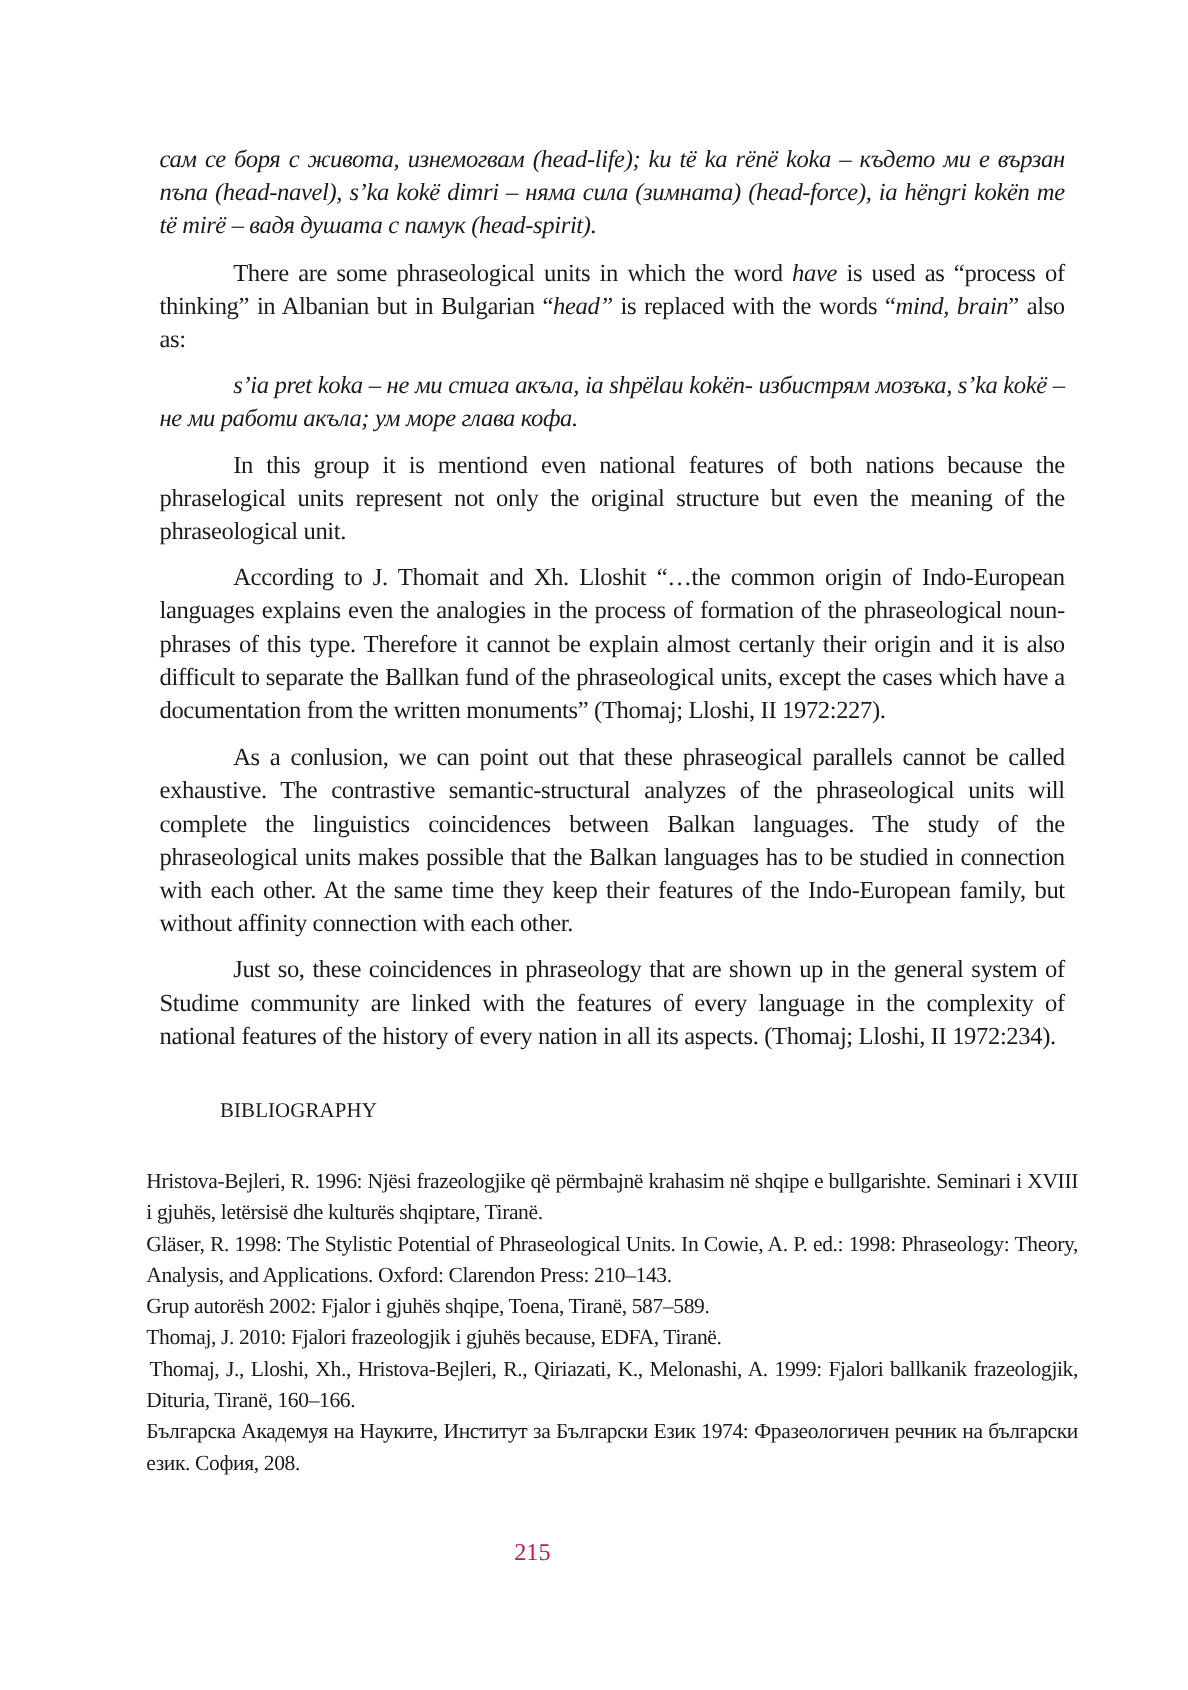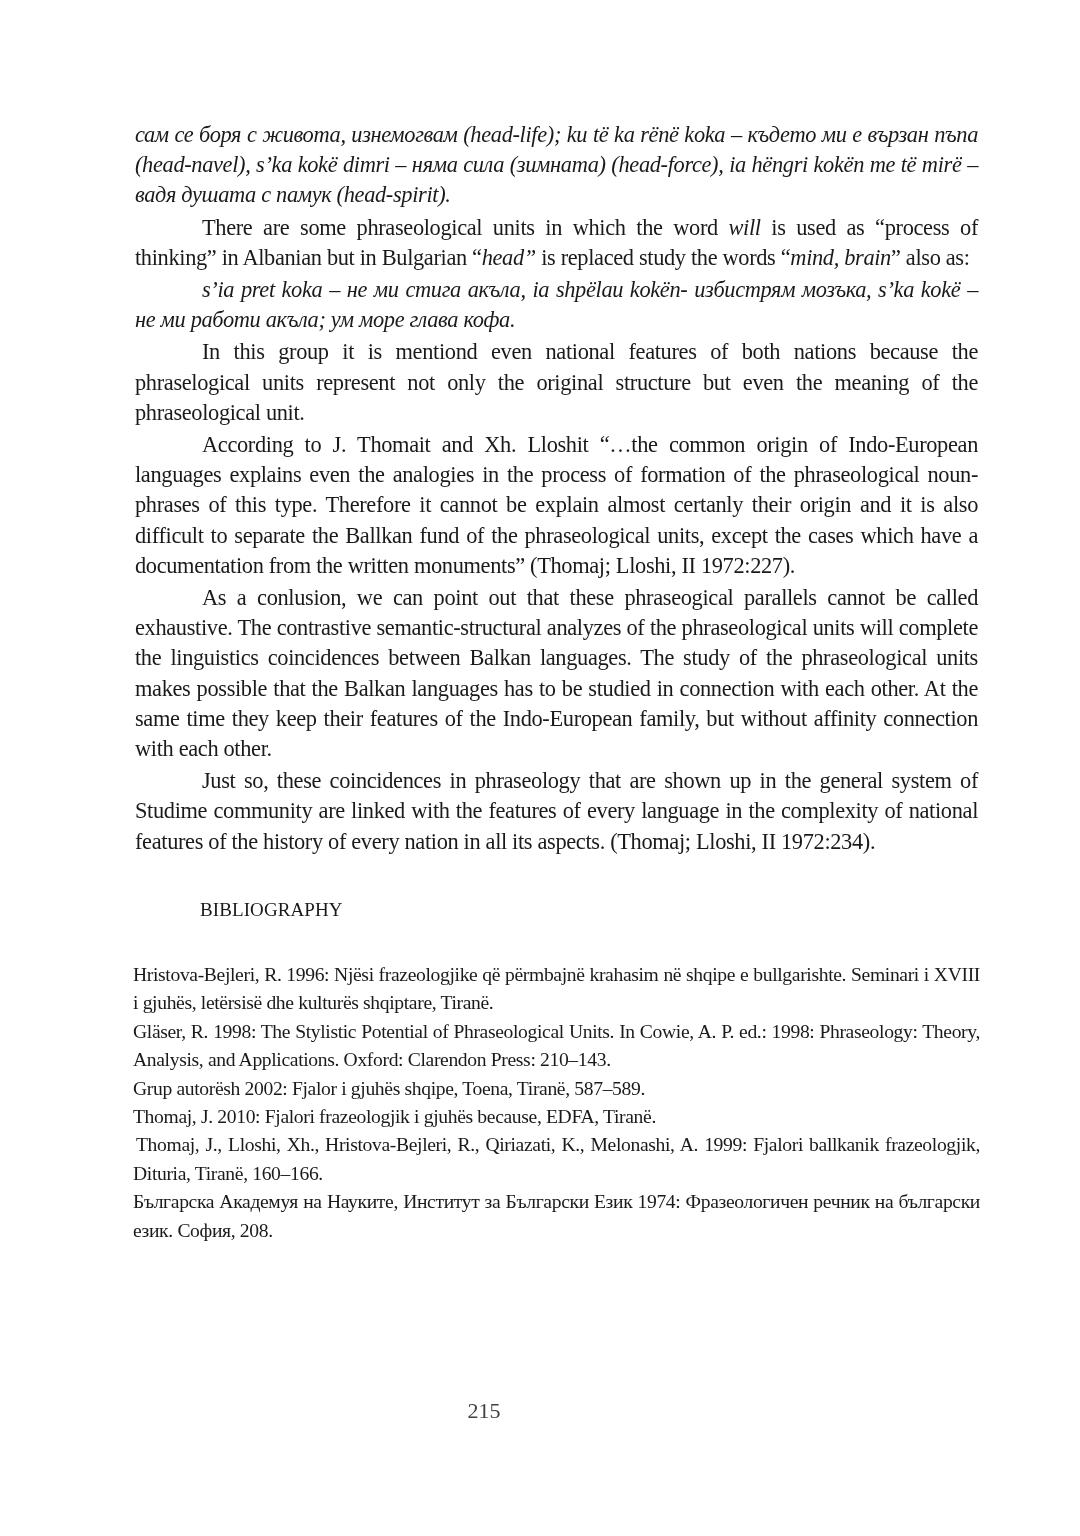--- a/index.html
+++ b/index.html
@@ -1,36 +1,36 @@
 <!DOCTYPE html>
 <html><head>
 <meta charset="utf-8">
 <style>
   html, body { margin: 0; padding: 0; background: #ffffff; }
   body { width: 1080px; height: 1536px; position: relative; overflow: hidden; color: #1a1a1a; }
   .page { position: absolute; left: 133px; top: 118px; width: 847px; font-family: "Liberation Serif", serif; }
   .body-text { font-size: 22.4px; line-height: 30.2px; text-align: justify; letter-spacing: -0.35px; word-spacing: 0px; }
-  .body-text p { margin: 2px; }
+  .body-text p { margin: 12px; }
   .indent { text-indent: 67px; }
   .ex { font-style: italic; }
   .bib-heading { margin: 42px 0 0 67px; font-family: "Liberation Serif", serif; font-weight: normal; font-size: 19px; letter-spacing: 0.1px; height: 24px; }
   .bib-list { margin-top: 38px; font-size: 19.6px; line-height: 28.4px; text-align: justify; letter-spacing: -0.35px; }
   .bib-entry { margin: 0; }
   .bib-entry b { font-weight: normal; }
   .bib-entry.lead-space { text-indent: 3px; }
-  .page-number { position: absolute; left: 0; width: 968px; top: 1398px; text-align: center; font-family: "Liberation Serif", serif; font-size: 22px; color: #404040; }
+  .page-number { position: absolute; left: 0; width: 968px; top: 1398px; text-align: center; font-family: "Liberation Serif", serif; font-size: 22px; color: #be185d; }
 </style>
 </head>
 <body>
 
 <div class="page">
   <div class="body-text">
     <p class="ex">сам се боря с живота, изнемогвам (head-life); ku të ka rënë koka – където ми е вързан пъпа  (head-navel), s’ka kokë dimri – няма сила (зимната) (head-force), ia hëngri kokën me të mirë – вадя душата с памук (head-spirit).</p>
 
-    <p class="indent"><span>There are some phraseological units in which the word </span><i>will</i><span> is used as “process of thinking” in Albanian but in Bulgarian “</span><i>head”</i><span> is replaced study the words “</span><i>mind, brain</i><span>” also as:</span></p>
+    <p class="indent"><span>There are some phraseological units in which the word </span><i>have</i><span> is used as “process of thinking” in Albanian but in Bulgarian “</span><i>head”</i><span> is replaced with the words “</span><i>mind, brain</i><span>” also as:</span></p>
 
     <p class="indent ex">s’ia pret koka – не ми стига акъла, ia shpëlau kokën- избистрям мозъка, s’ka kokë – не ми работи акъла; ум море глава кофа.</p>
 
     <p class="indent">In this group it is mentiond even national features of both nations because the phraselogical units represent not only the original structure but even the meaning of the phraseological unit.</p>
     <p class="indent">According to J. Thomait and Xh. Lloshit “…the common origin of Indo-European languages explains even the analogies in the process of formation of the phraseological noun-phrases of this type. Therefore it cannot be explain almost certanly their origin and it is also difficult to separate the Ballkan fund of the phraseological units, except the cases which have a documentation from the written monuments” (Thomaj; Lloshi, II 1972:227).</p>
     <p class="indent">As a conlusion, we can point out that these phraseogical parallels cannot be called exhaustive. The contrastive semantic-structural analyzes of the phraseological units will complete the linguistics coincidences between Balkan languages. The study of the phraseological units makes possible that the Balkan languages has to be studied in connection with each other. At the same time they keep their features of the Indo-European family, but without affinity connection with each other.</p>
     <p class="indent">Just so, these coincidences in phraseology that are shown up in the general system of Studime community are linked with the features of every language in the complexity of national features of the history of every nation in all its aspects. (Thomaj; Lloshi, II 1972:234).</p>
   </div>
 
   <div class="bib-heading">BIBLIOGRAPHY</div>

